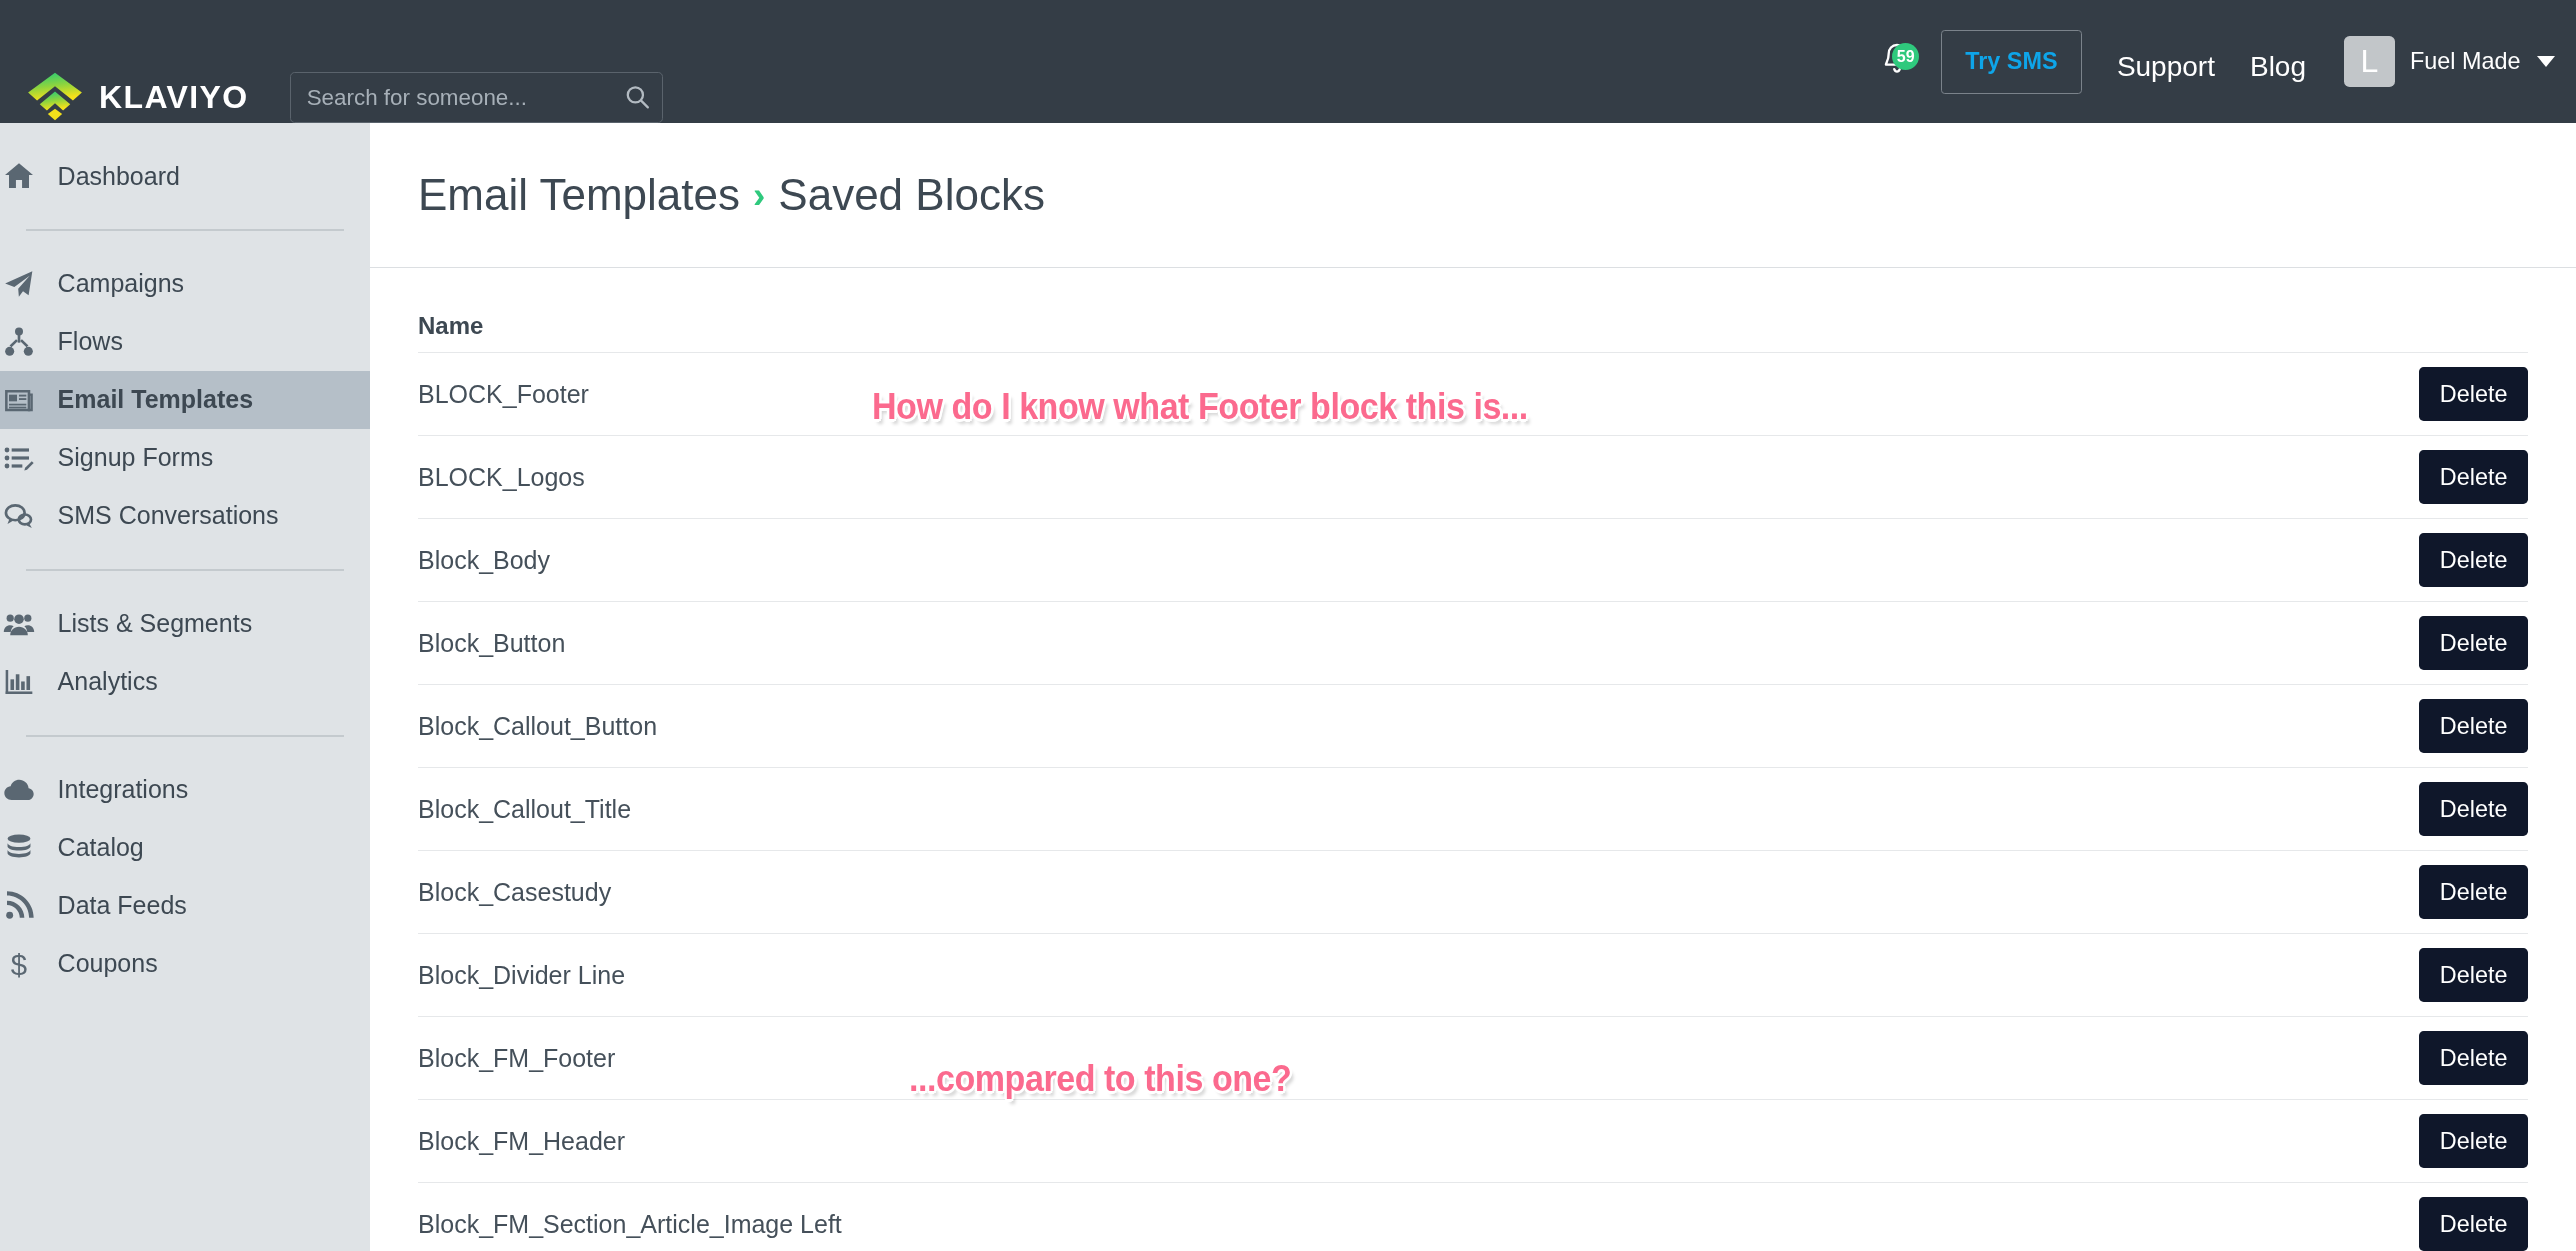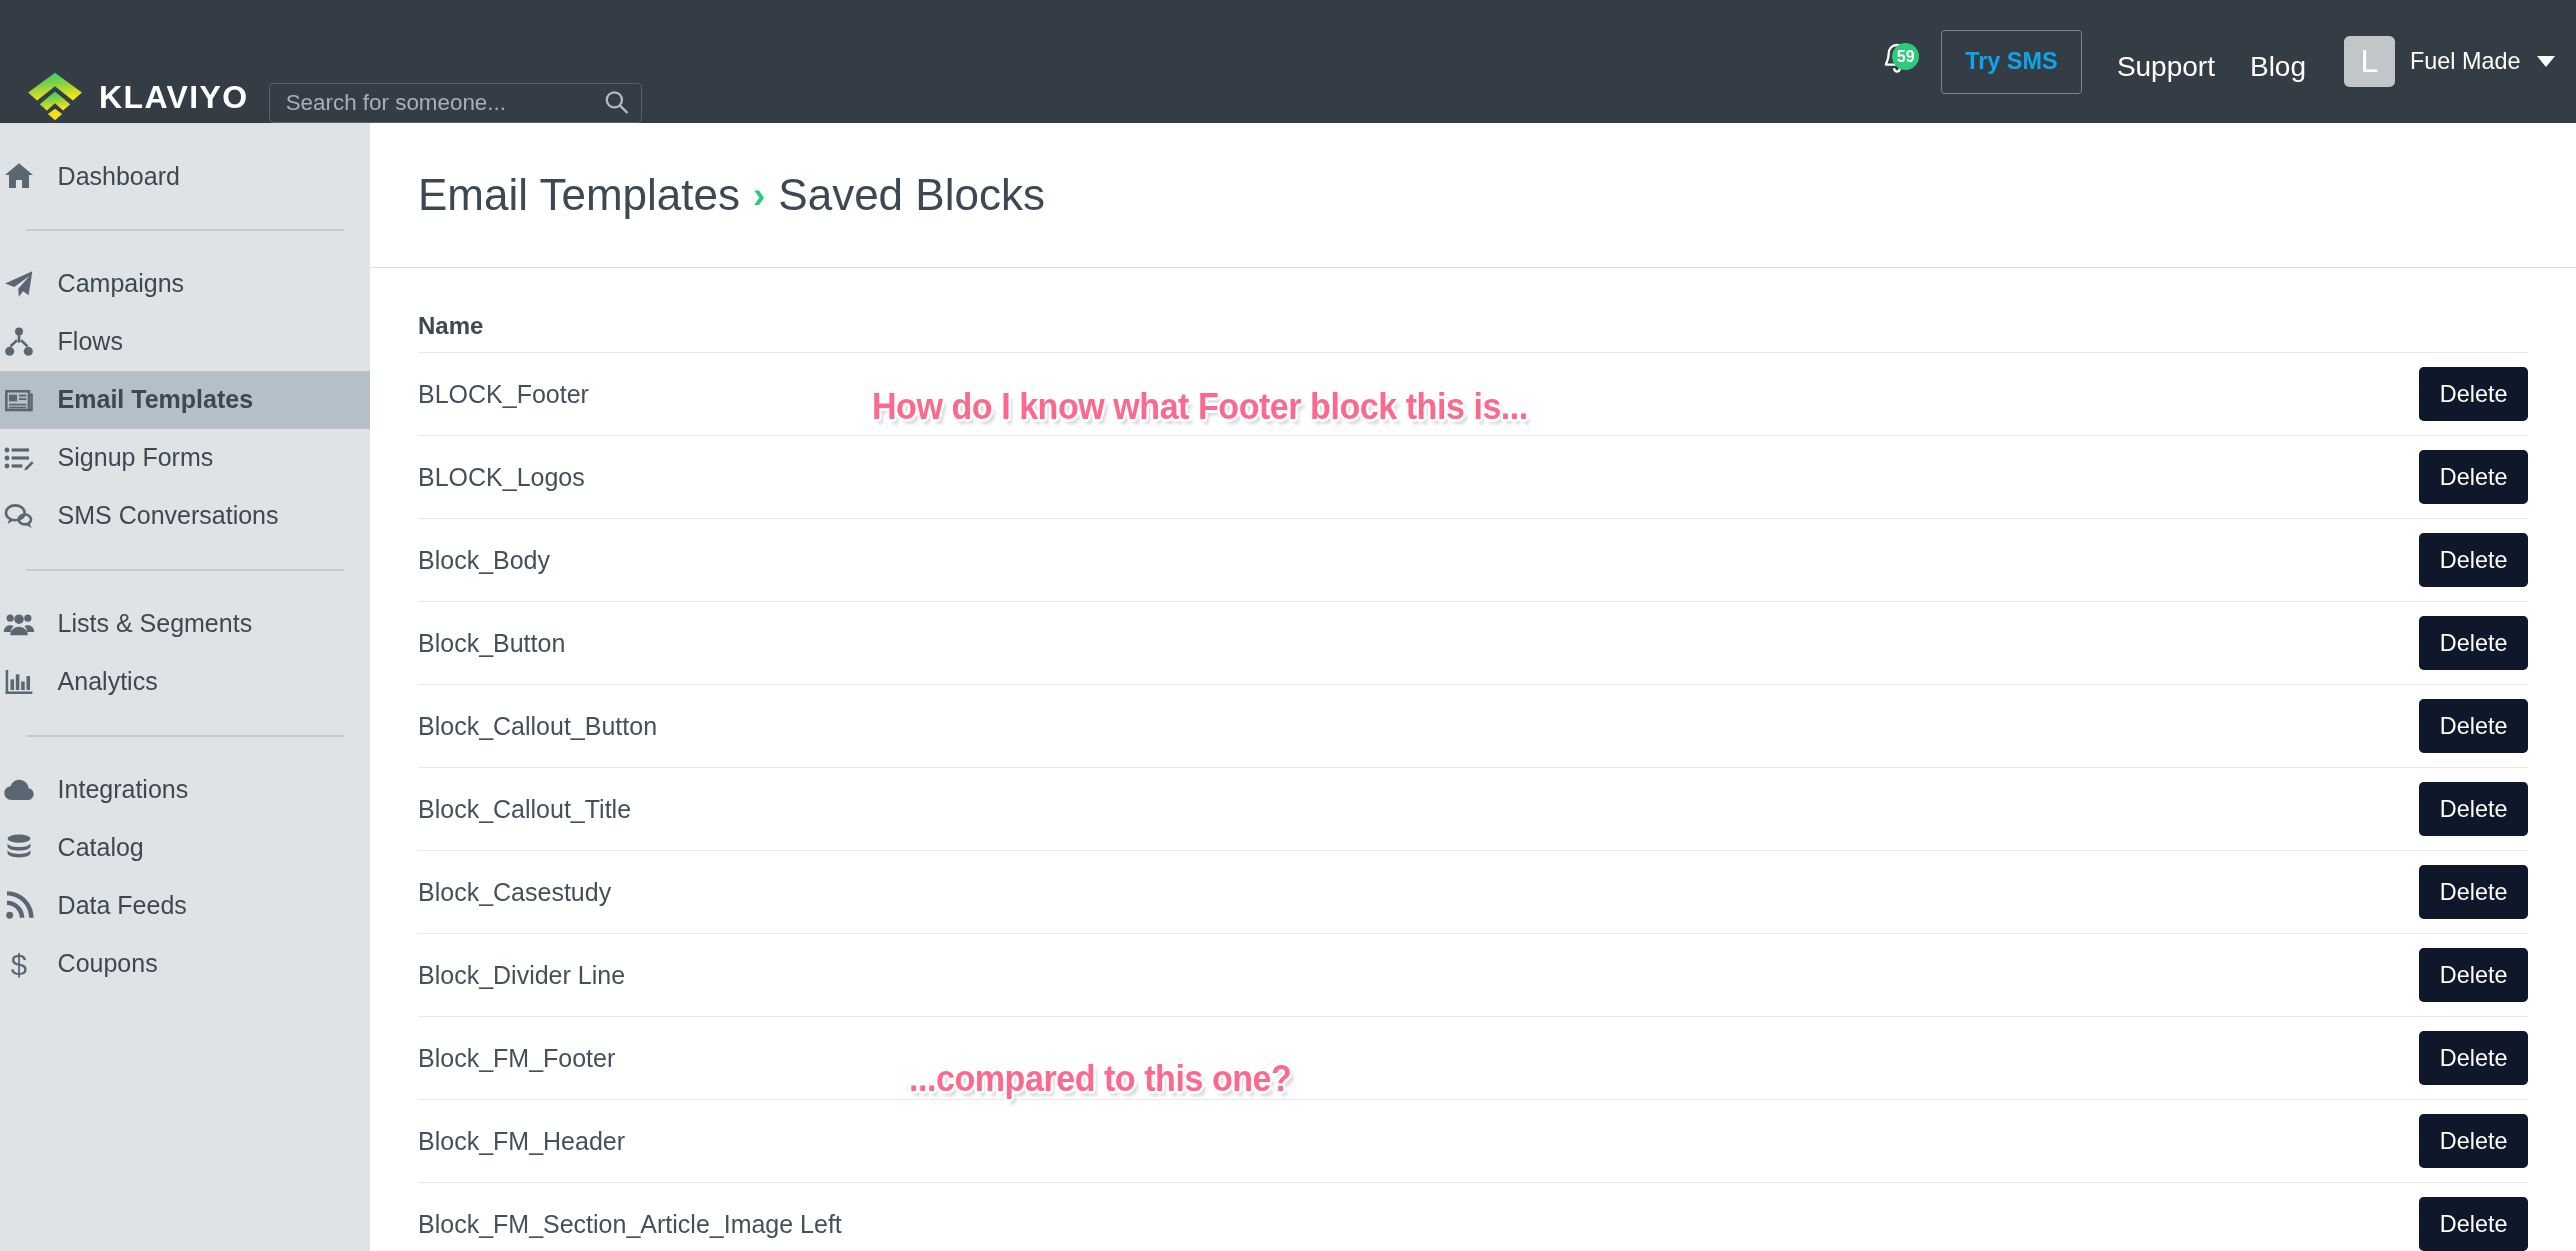--- a/index.html
+++ b/index.html
@@ -35,23 +35,23 @@
   #brand-wordmark {
     color: #ffffff;
     font-size: 32px;
     font-weight: bold;
     letter-spacing: 1.4px;
     font-family: "Liberation Sans", sans-serif;
   }
 
   #search-wrap {
     position: relative;
-    margin-left: 20px;
+    margin-left: 41px;
     width: 373px;
-    height: 40px;
+    height: 51px;
   }
 
   #search-input {
     width: 100%;
     height: 100%;
     background: transparent;
     border: 0.9px solid #5a636c;
     border-radius: 4.7px;
     color: #c9cfd4;
     font-size: 22.4px;

